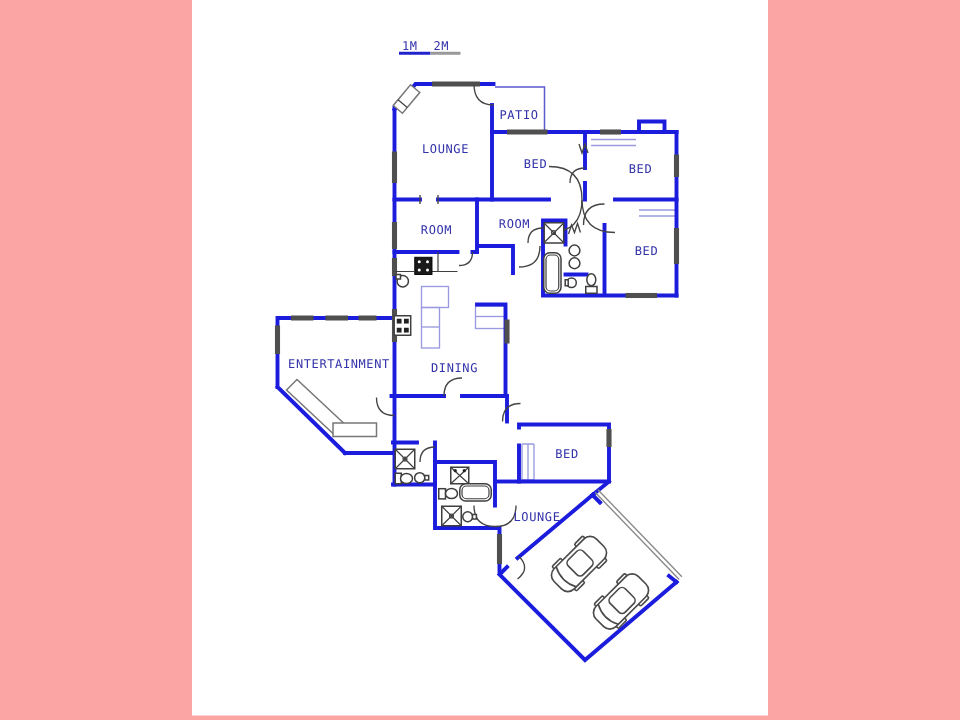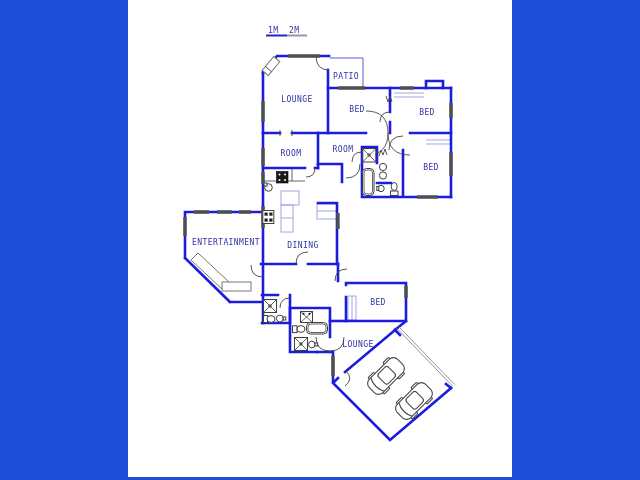--- a/index.html
+++ b/index.html
@@ -1,16 +1,16 @@
 <!DOCTYPE html>
 <html><head>
 <meta charset="utf-8">
 <style>
   html,body{margin:0;padding:0;background:#000;}
-  .viewport{position:relative;width:640px;height:480px;background:#1d4ed8;overflow:hidden;
+  .viewport{position:relative;width:640px;height:480px;background:#fca5a5;overflow:hidden;
             font-family:"DejaVu Sans Mono", monospace;}
   svg{position:absolute;left:0;top:0;display:block;}
   text{fill:#3232aa;font-family:"DejaVu Sans Mono", monospace;font-size:8px;letter-spacing:0.4px;}
   .wall{stroke:#1c1cdd;stroke-width:2.6;fill:none;stroke-linecap:square;}
   .thinblue{stroke:#5a5acf;stroke-width:1;fill:none;}
   .lightline{stroke:#9a9ae0;stroke-width:0.9;fill:none;}
   .window{stroke:#4f4f4f;stroke-width:3.4;fill:none;}
   .door{stroke:#444;stroke-width:0.9;fill:none;}
   .fix{stroke:#3f3f3f;stroke-width:1;fill:#fff;}
   .fixline{stroke:#3f3f3f;stroke-width:0.8;fill:none;}

